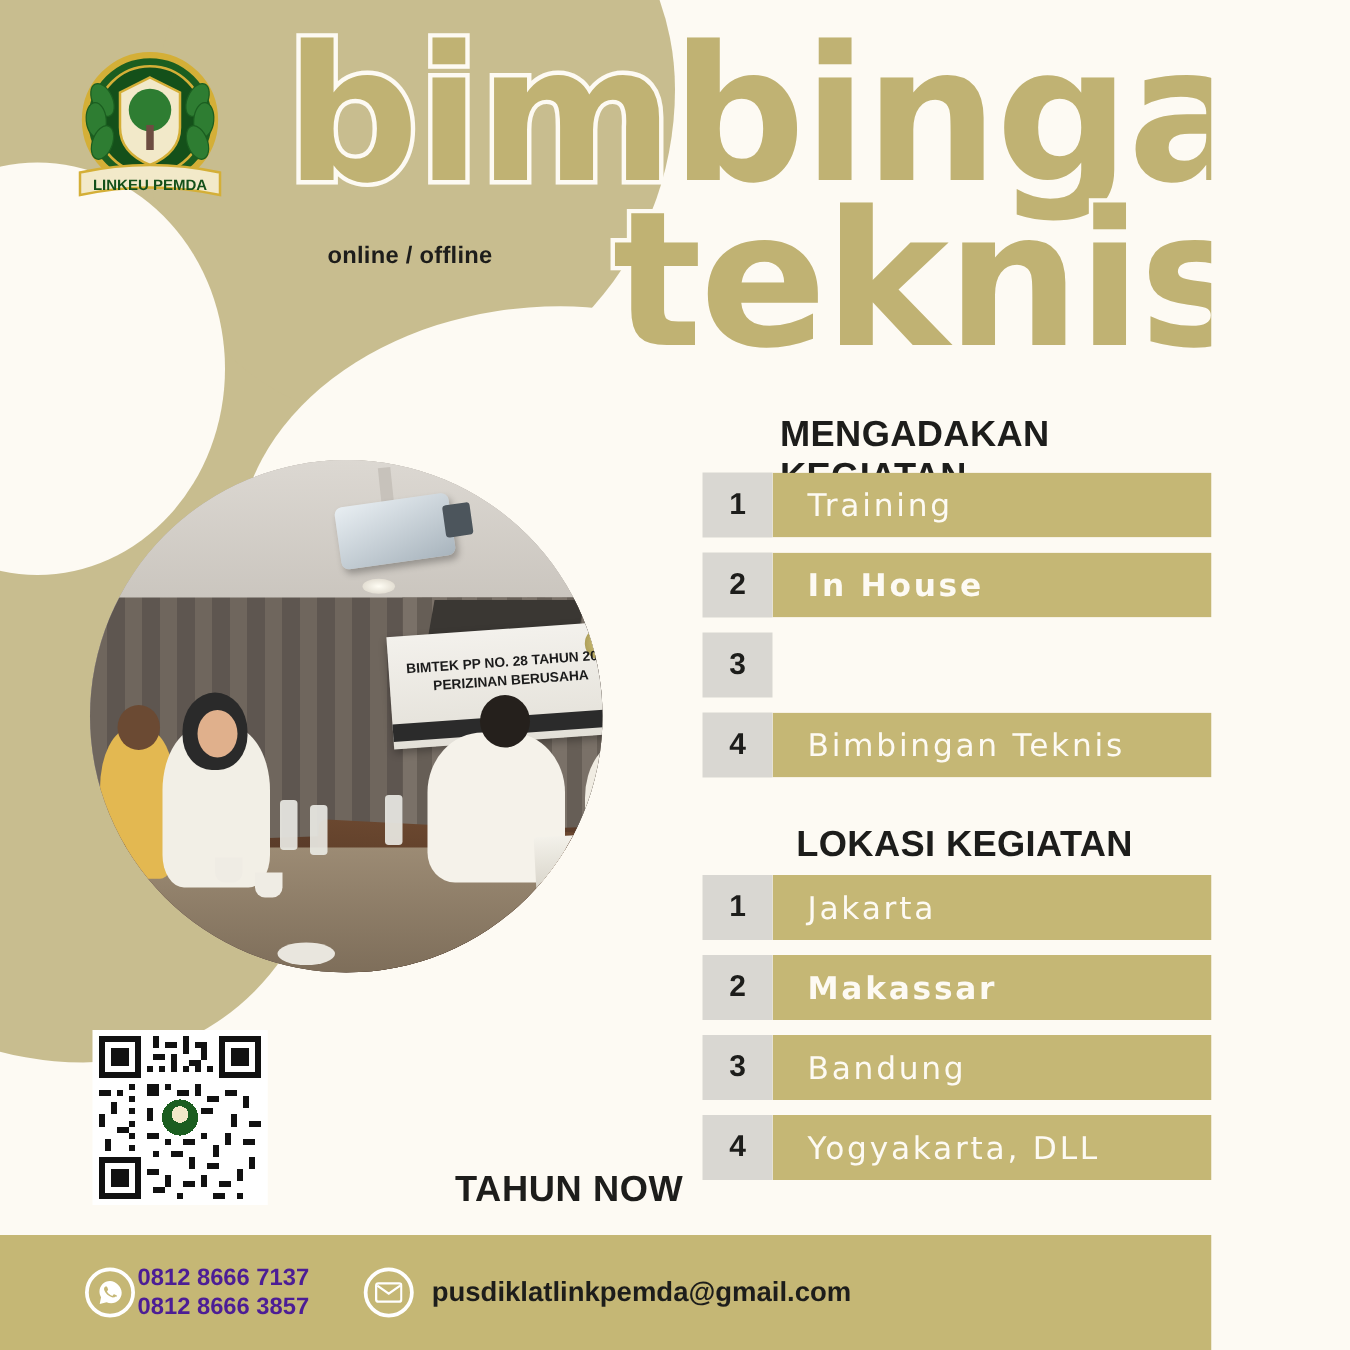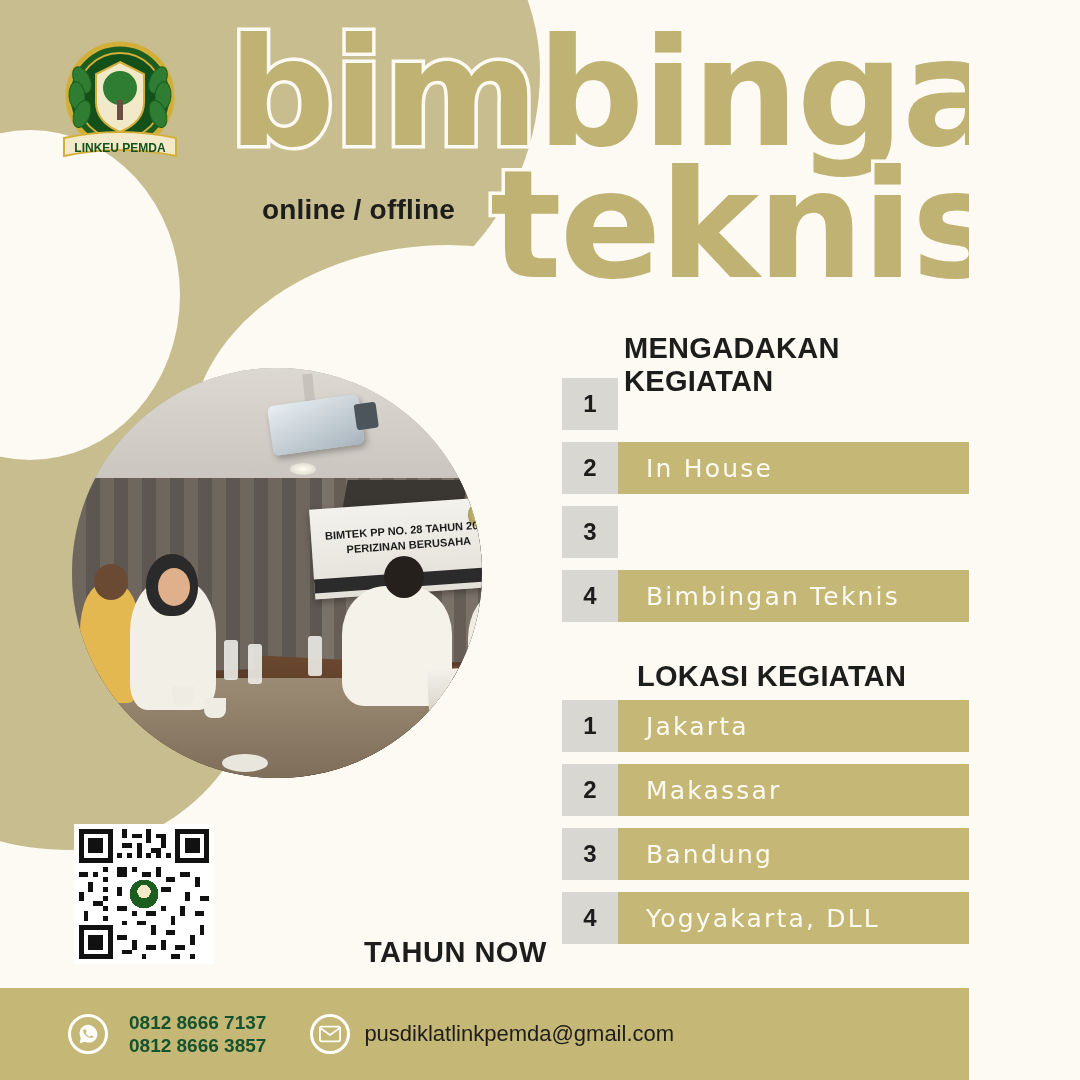--- a/index.html
+++ b/index.html
@@ -83,21 +83,21 @@
     font-size: 150px;
   }
   .headline .line2 {
     font-size: 150px;
     margin-left: 262px;
     margin-top: -6px;
   }
   .subhead {
     position: absolute;
     left: 262px; top: 194px;
-    font-size: 28px;
+    font-size: 19px;
     font-weight: bold;
     color: #1d1d1b;
     z-index: 7;
     letter-spacing: 0.2px;
   }
 
   
   .photo-wrap {
     position: absolute;
     left: 72px; top: 368px;
@@ -263,21 +263,21 @@
     display: flex; align-items: center;
     padding-left: 28px;
     font-family: "DejaVu Sans", sans-serif;
     font-size: 25px;
     color: #fdfaf3;
     letter-spacing: 2.2px;
     clip-path: polygon(0 0, 100% 0, calc(100% - 22px) 100%, 0 100%);
     white-space: nowrap;
   }
   .w1 .bar { width: 414px; }
-  .w2 .bar { width: 414px; }
+  .w2 .bar { width: 414px; font-weight: bold; }
   .w3 .bar { width: 414px; }
   .w4 .bar { width: 414px; }
 
   
   .footer {
     position: absolute;
     left: 0; bottom: 0;
     width: 1080px; height: 92px;
     background: #c5b775;
     z-index: 8;
@@ -287,28 +287,28 @@
   .f-item { display: flex; align-items: center; }
   .f-ico {
     width: 40px; height: 40px; border-radius: 50%;
     border: 3px solid #ffffff;
     display: flex; align-items: center; justify-content: center;
     color: #ffffff;
     flex: 0 0 auto;
   }
   .f-phone { margin-left: 68px; }
   .f-phone .txt {
-    margin-left: 21px;
-    font-size: 19px; font-weight: bold; color: #14532d;
+    margin-left: 2px;
+    font-size: 19px; font-weight: bold; color: #4c1d95;
     line-height: 1.22;
   }
   .f-mail { margin-left: 44px; }
   .f-mail .txt {
     margin-left: 14px;
-    font-size: 22px; font-weight: normal; color: #1d1d1b;
+    font-size: 22px; font-weight: bold; color: #1d1d1b;
   }
   .f-web { margin-left: 38px; }
   .f-web .txt {
     margin-left: 14px;
     font-size: 22px; font-weight: bold; color: #1d1d1b;
     text-decoration: underline;
   }
 </style>
 </head>
 <body>
@@ -486,20 +486,21 @@
       <circle cx="14.5" cy="14" r="1.4" fill="#f2e9c9"></circle>
     </svg>
   </div>
 
   <div class="joinnow">TAHUN NOW</div>
 
   <div class="section-title" id="t-kegiatan">MENGADAKAN KEGIATAN</div>
   <div class="list" id="list-kegiatan">
     <div class="row w1">
       <div class="num">1</div>
+      <div class="bar">Training</div>
     </div>
     <div class="row w2">
       <div class="num">2</div>
       <div class="bar">In House</div>
     </div>
     <div class="row w3">
       <div class="num">3</div>
     </div>
     <div class="row w4">
       <div class="num">4</div>

